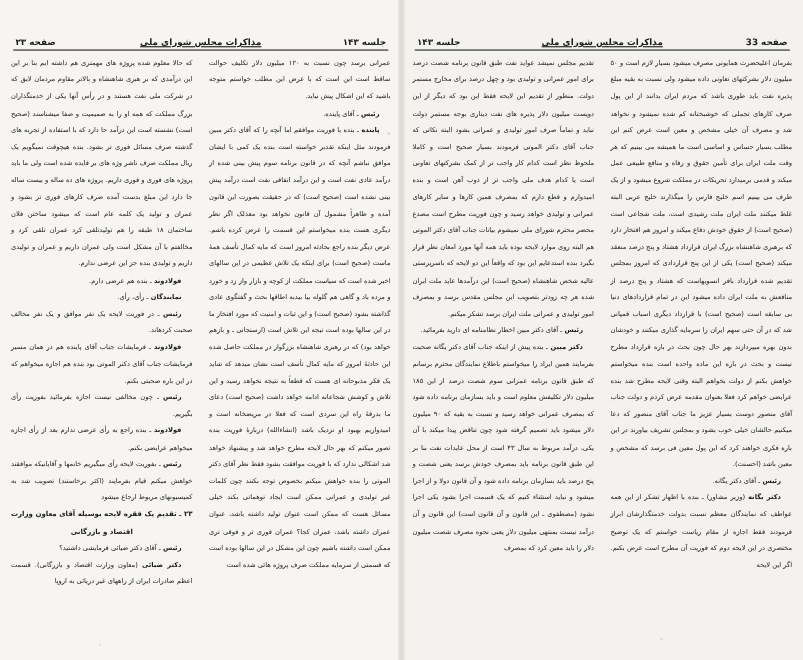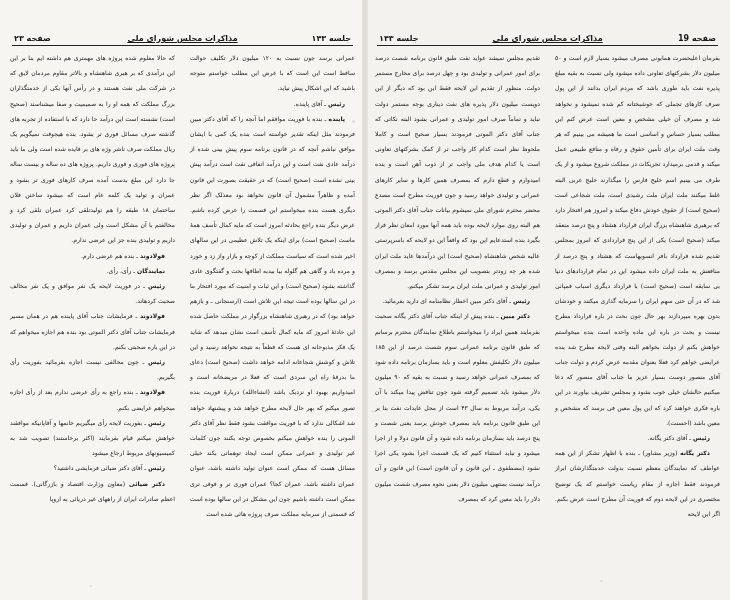--- a/index.html
+++ b/index.html
@@ -72,29 +72,30 @@
       </div>
       <div class="col c-left">
         <p class="para">که حالا معلوم شده پروژه های مهمتری هم داشته ایم بنا بر این این درآمدی که بر هبری شاهنشاه و بالاتر مقاوم مردمان لایق که در شرکت ملی نفت هستند و در رأس آنها یکی از خدمتگذاران بزرگ مملکت که همه او را به صمیمیت و صفا میشناسند (صحیح است) نشسته است این درآمد حا دارد که با استفاده از تجربه های گذشته صرف مسائل فوری تر بشود. بنده هیچوقت نمیگویم یک ریال مملکت صرف ناشر وژه های بر فایده شده است ولی ما باید پروژه های فوری و فوری داریم. پروژه های ده ساله و بیست ساله جا دارد این مبلغ بدست آمده صرف کارهای فوری تر بشود و عمران و تولید یک کلمه عام است که میشود ساختن فلان ساختمان ۱۸ طبقه را هم تولیدتلقی کرد عمران تلقی کرد و مخالفتم با آن مشکل است ولی عمران داریم و عمران و تولیدی داریم و تولیدی بنده جز این عرضی ندارم.</p>
         <p class="para indent"><span class="speaker">فولادوند</span> <span>ـ بنده هم عرضی دارم.</span></p>
         <p class="para indent"><span class="speaker">نمایندگان</span> <span>ـ رأی، رأی.</span></p>
         <p class="para indent"><span class="speaker">رئیس</span> <span>ـ در فوریت لایحه یک نفر موافق و یک نفر مخالف صحبت کردهاند.</span></p>
         <p class="para indent"><span class="speaker">فولادوند</span> <span>ـ فرمایشات جناب آقای پاینده هم در همان مسیر فرمایشات جناب آقای دکتر الموتی بود بنده هم اجازه میخواهم که در این باره صحبتی بکنم.</span></p>
         <p class="para indent"><span class="speaker">رئیس</span> <span>ـ چون مخالفی نیست اجازه بفرمائید بفوریت رأی بگیریم.</span></p>
         <p class="para indent"><span class="speaker">فولادوند</span> <span>ـ بنده راجع به رأی عرضی ندارم بعد از رأی اجازه میخواهم عرایضی بکنم.</span></p>
         <p class="para indent"><span class="speaker">رئیس</span> <span>ـ بفوریت لایحه رأی میگیریم خانمها و آقایانیکه موافقند خواهش میکنم قیام بفرمایند (اکثر برخاستند) تصویب شد به کمیسیونهای مربوط ارجاع میشود</span></p>
+        <p class="heading">۲۳ ـ تقدیم یک فقره لایحه بوسیله آقای معاون وزارت اقتصاد و بازرگانی</p>
         <p class="para indent"><span class="speaker">رئیس</span> <span>ـ آقای دکتر ضیائی فرمایشی داشتید؟</span></p>
         <p class="para indent"><span class="speaker">دکتر ضیائی</span> <span>(معاون وزارت اقتصاد و بازرگانی). قسمت اعظم صادرات ایران از راههای غیر دریائی به اروپا</span></p>
       </div>
     </div>
   </div>
 
   <div class="page right">
     <div class="running-head">
-      <span class="rh-right">صفحه 19</span>
+      <span class="rh-right">صفحه 33</span>
       <span class="rh-center">مذاکرات مجلس شورای ملی</span>
       <span class="rh-left">جلسه ۱۴۳</span>
     </div>
     <div class="cols">
       <div class="col c-right">
         <p class="para">بفرمان اعلیحضرت همایونی مصرف میشود بسیار لازم است و ۵۰ میلیون دلار بشرکتهای تعاونی داده میشود ولی نسبت به بقیه مبلغ پذیره نفت باید طوری باشد که مردم ایران بدانند از این پول صرف کارهای تجملی که خوشبختانه کم شده نمیشود و نخواهد شد و مصرف آن خیلی مشخص و معین است عرض کنم این مطلب بسیار حساس و اساسی است ما همیشه می بینیم که هر وقت ملت ایران برای تأمین حقوق و رفاه و منافع طبیعی عمل میکند و قدمی برمیدارد تحریکات در مملکت شروع میشود و از یک طرف می بینیم اسم خلیج فارس را میگذارند خلیج عربی البته غلط میکنند ملت ایران ملت رشیدی است، ملت شجاعی است (صحیح است) از حقوق خودش دفاع میکند و امروز هم افتخار دارد که برهبری شاهنشاه بزرگ ایران قرارداد هشتاد و پنج درصد منعقد میکند (صحیح است) یکی از این پنج قراردادی که امروز بمجلس تقدیم شده قرارداد بافر انسویهاست که هشتاد و پنج درصد از منافعش به ملت ایران داده میشود این در تمام قراردادهای دنیا بی سابقه است (صحیح است) با قرارداد دیگری اسباب قمپانی شد که در آن حتی سهم ایران را سرمایه گذاری میکنند و خودشان بدون بهره میپردازند بهر حال چون بحث در باره قرارداد مطرح نیست و بحث در باره این ماده واحده است بنده میخواستم خواهش بکنم از دولت بخواهم البته وقتی لایحه مطرح شد بنده عرایضی خواهم کرد فعلا بعنوان مقدمه عرض کردم و دولت جناب آقای منصور دوست بسیار عزیز ما جناب آقای منصور که دعا میکنیم حالشان خیلی خوب بشود و بمجلس تشریف بیاورند در این باره فکری خواهند کرد که این پول معین فی برسد که مشخص و معین باشد (احسنت).</p>
         <p class="para indent"><span class="speaker">رئیس</span> <span>ـ آقای دکتر یگانه.</span></p>
         <p class="para indent"><span class="speaker">دکتر یگانه</span> <span>(وزیر مشاور) ـ بنده با اظهار تشکر از این همه عواطف که نمایندگان معظم نسبت بدولت خدمتگذارشان ابراز فرمودند فقط اجازه از مقام ریاست خواستم که یک توضیح مختصری در این لایحه دوم که فوریت آن مطرح است عرض بکنم. اگر این لایحه</span></p>
       </div>
       <div class="col c-left">

